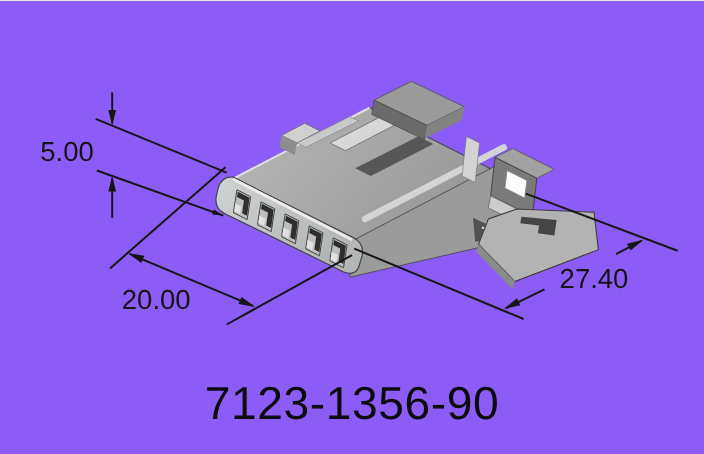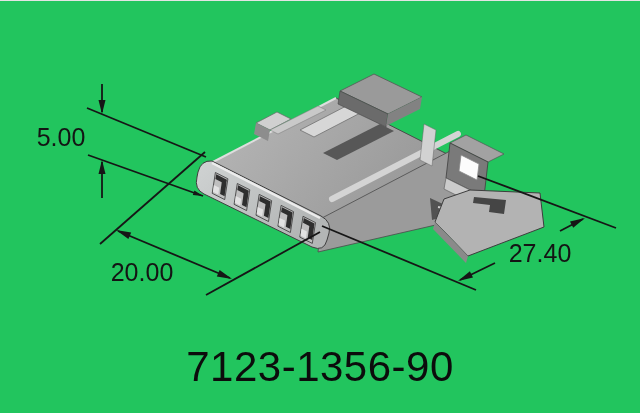--- a/index.html
+++ b/index.html
@@ -1,17 +1,17 @@
 <!DOCTYPE html>
 <html><head>
 <meta charset="utf-8">
 <style>
   html,body{margin:0;padding:0;background:#ffffff;}
   .page{
-    position:relative;width:640px;height:413px;background:#22c55e;overflow:hidden;
+    position:relative;width:640px;height:413px;background:#8b5cf6;overflow:hidden;
     font-family:"Liberation Sans",sans-serif;
   }
   .topline{position:absolute;top:0;left:0;width:640px;height:1px;background:#e4e4e4;}
   .drawing-svg{position:absolute;top:0;left:0;}
   .dim-text{
     fill:#141414;font-size:25px;font-family:"Liberation Sans",sans-serif;
   }
   .part-number{
     position:absolute;top:346px;left:0;width:640px;text-align:center;
     font-size:42px;line-height:1;color:#0c0c0c;letter-spacing:0.5px;

